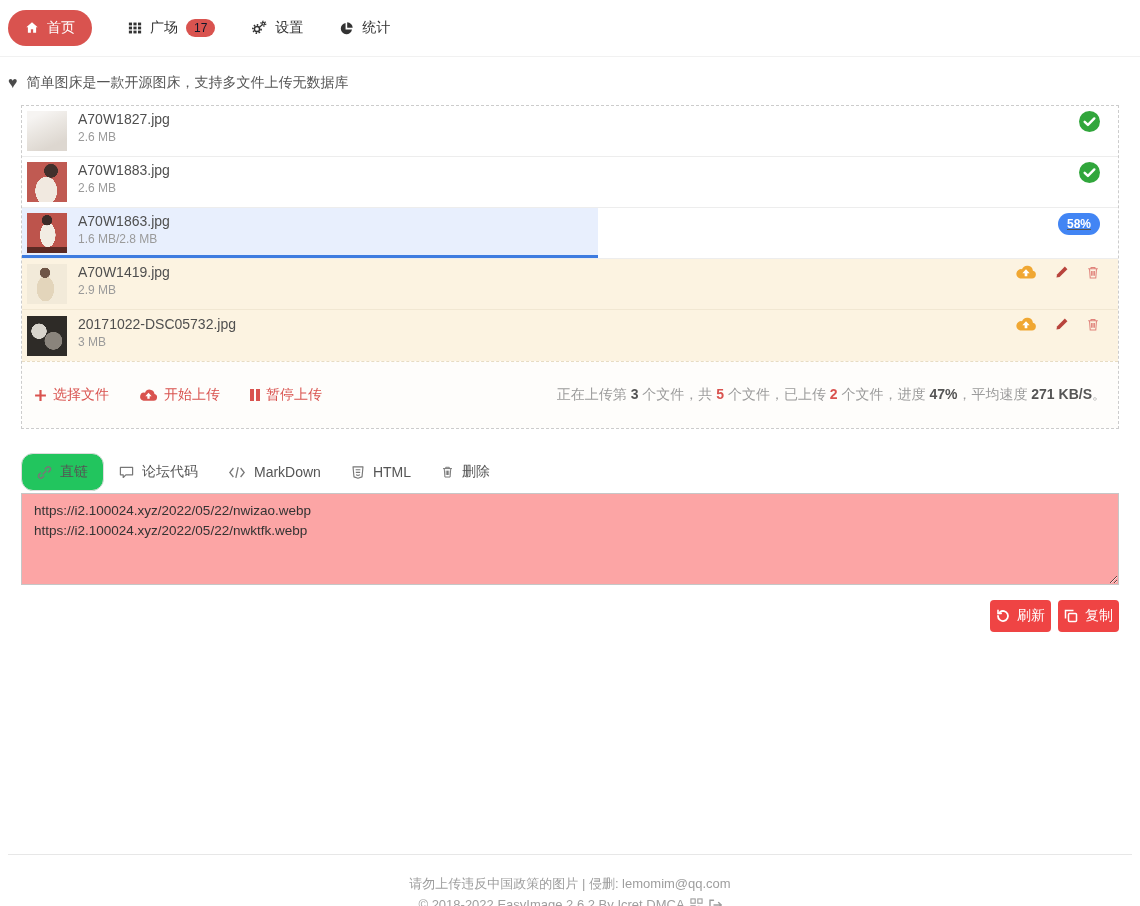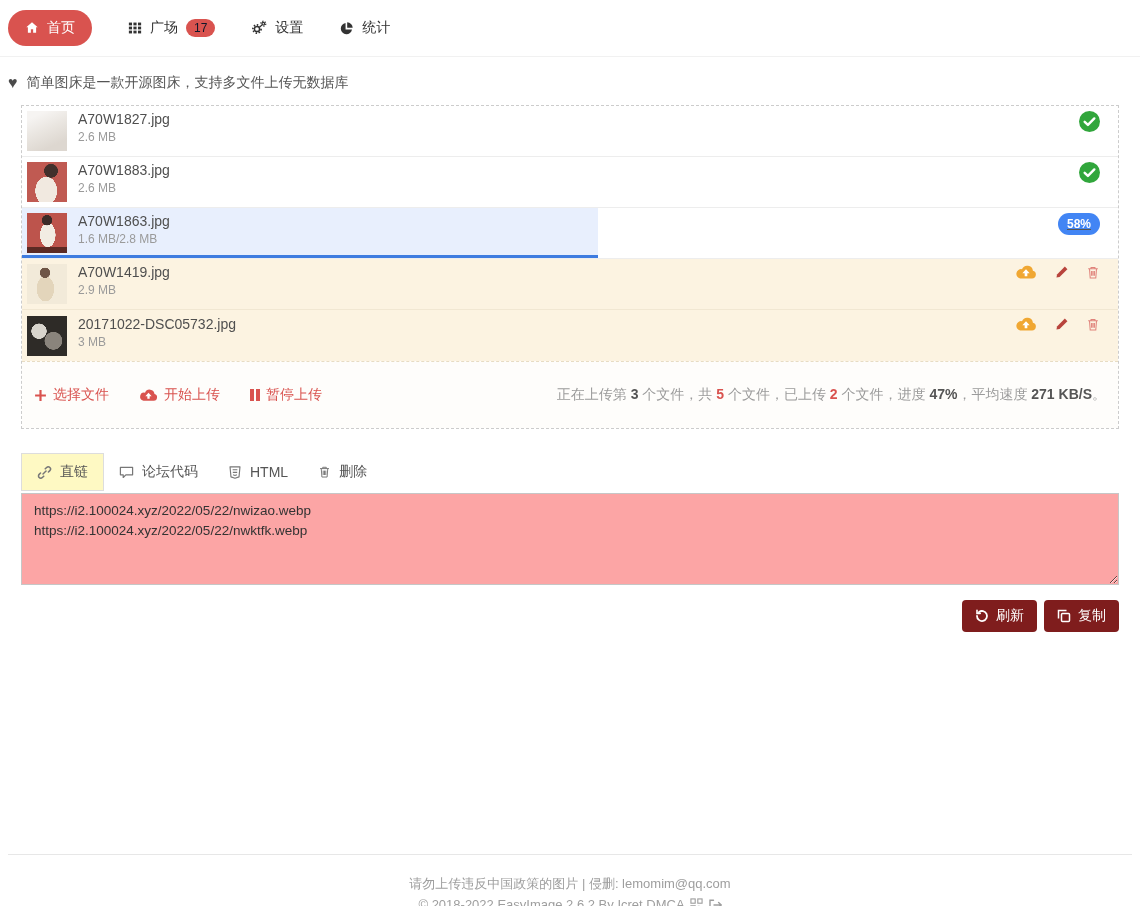--- a/index.html
+++ b/index.html
@@ -51,35 +51,35 @@
   .action-link { display:flex; align-items:center; gap:6px; color:#d9534f; font-size:14px; margin-right:30px; cursor:pointer; }
   .pause-bars { display:flex; gap:2px; }
   .pause-bars i { display:block; width:4px; height:12px; background:#d9534f; }
   .status-line { margin-left:auto; font-size:14px; color:#9b9b9b; }
   .seg-b { font-weight:bold; color:#555; }
   .seg-r { font-weight:bold; color:#d9534f; }
 
   
   .tabs { display:flex; align-items:center; margin:24px 21px 0; }
   .tab { display:flex; align-items:center; gap:8px; padding:9px 15px; font-size:14px; color:#555; cursor:pointer; }
-  .tab.active { border:1px solid #ddd; border-radius:0; background:#fef9c3;align-items:center; }
+  .tab.active { border:1px solid #ddd; border-radius:12px; background:#22c55e;align-items:center; }
   .tab .ticon { color:#777; }
 
   
   .output-wrap { margin:2px 21px 0; }
   textarea.output {
     width:100%; height:92px; background:#fca5a5; border:1px solid #c6c6c6; border-radius:0;
     padding:7px 12px; font-size:13.5px; color:#333; line-height:20px;
     font-family:"Liberation Sans", sans-serif; resize:both;
   }
 
   
   .btn-row { display:flex; justify-content:flex-end; gap:7px; margin:11px 21px 0; }
-  .btn { display:flex; align-items:center; gap:7px; background:#7f1d1d; color:#fff; border:none; border-radius:4px;
-         padding:7px 13px; font-size:14px; cursor:pointer; font-family:inherit; }
+  .btn { display:flex; align-items:center; gap:7px; background:#ef4444; color:#fff; border:none; border-radius:4px;
+         padding:7px 6px; font-size:14px; cursor:pointer; font-family:inherit; }
 
   
   .footer { margin:222px 8px 0; border-top:1px solid #e7e7e7; padding:19px 0 18px; text-align:center; color:#9e9e9e; font-size:13px; }
   .footer-line { line-height:19px; }
   .footer-line2 { display:flex; justify-content:center; align-items:center; gap:5px; margin-top:2px; }
   .f-icon { color:#9e9e9e; cursor:pointer; }
 </style>
 </head>
 <body>
 
@@ -291,20 +291,28 @@
   <div class="tab">
     <span class="ticon">
       <svg viewBox="0 0 16 16" width="15" height="15" fill="none" stroke="currentColor" stroke-width="1.3" stroke-linejoin="round">
           <path d="M1.5 2.5h13v8h-7.2l-2.8 2.8v-2.8h-3z"></path>
         </svg>
     </span>
     <span>论坛代码</span>
   </div>
   <div class="tab">
     <span class="ticon">
+      <svg viewBox="0 0 20 14" width="18" height="13" fill="none" stroke="currentColor" stroke-width="1.4">
+          <path d="M6 2L2 7l4 5M14 2l4 5-4 5M11.3 1L8.7 13"></path>
+        </svg>
+    </span>
+    <span>MarkDown</span>
+  </div>
+  <div class="tab">
+    <span class="ticon">
       <svg viewBox="0 0 16 16" width="14" height="15" fill="none" stroke="currentColor" stroke-width="1.3">
           <path d="M2.3 1.5h11.4L12.6 13 8 14.6 3.4 13z" stroke-linejoin="round"></path>
           <path d="M5.3 4.8h5.4M5.5 7.8h5M5.8 10.6l2.2.8 2.2-.8"></path>
         </svg>
     </span>
     <span>HTML</span>
   </div>
   <div class="tab">
     <span class="ticon">
       <svg viewBox="0 0 16 16" width="13" height="14" fill="none" stroke="currentColor" stroke-width="1.2">

